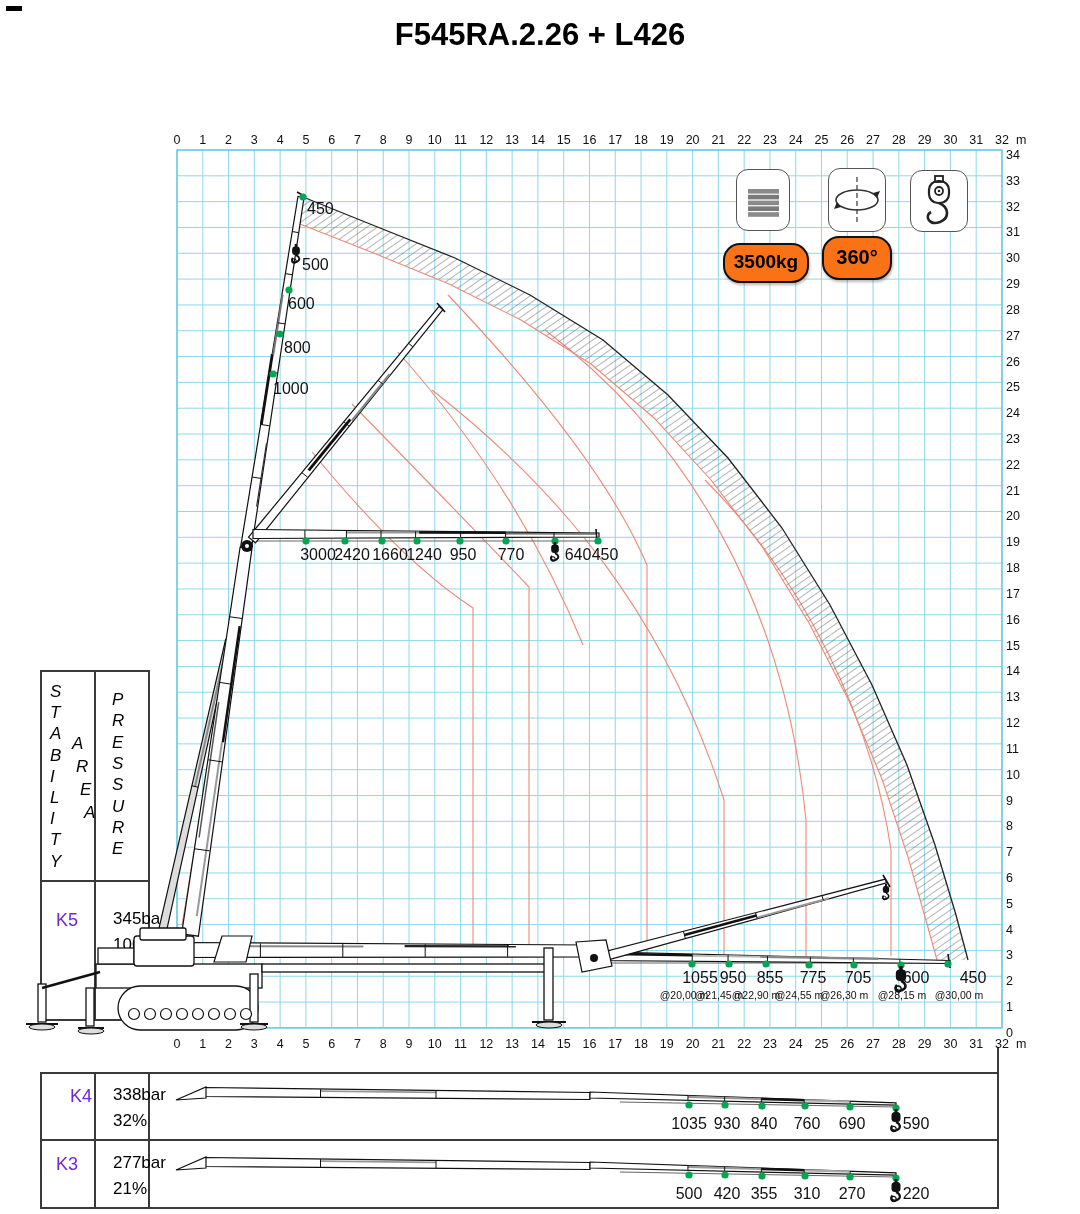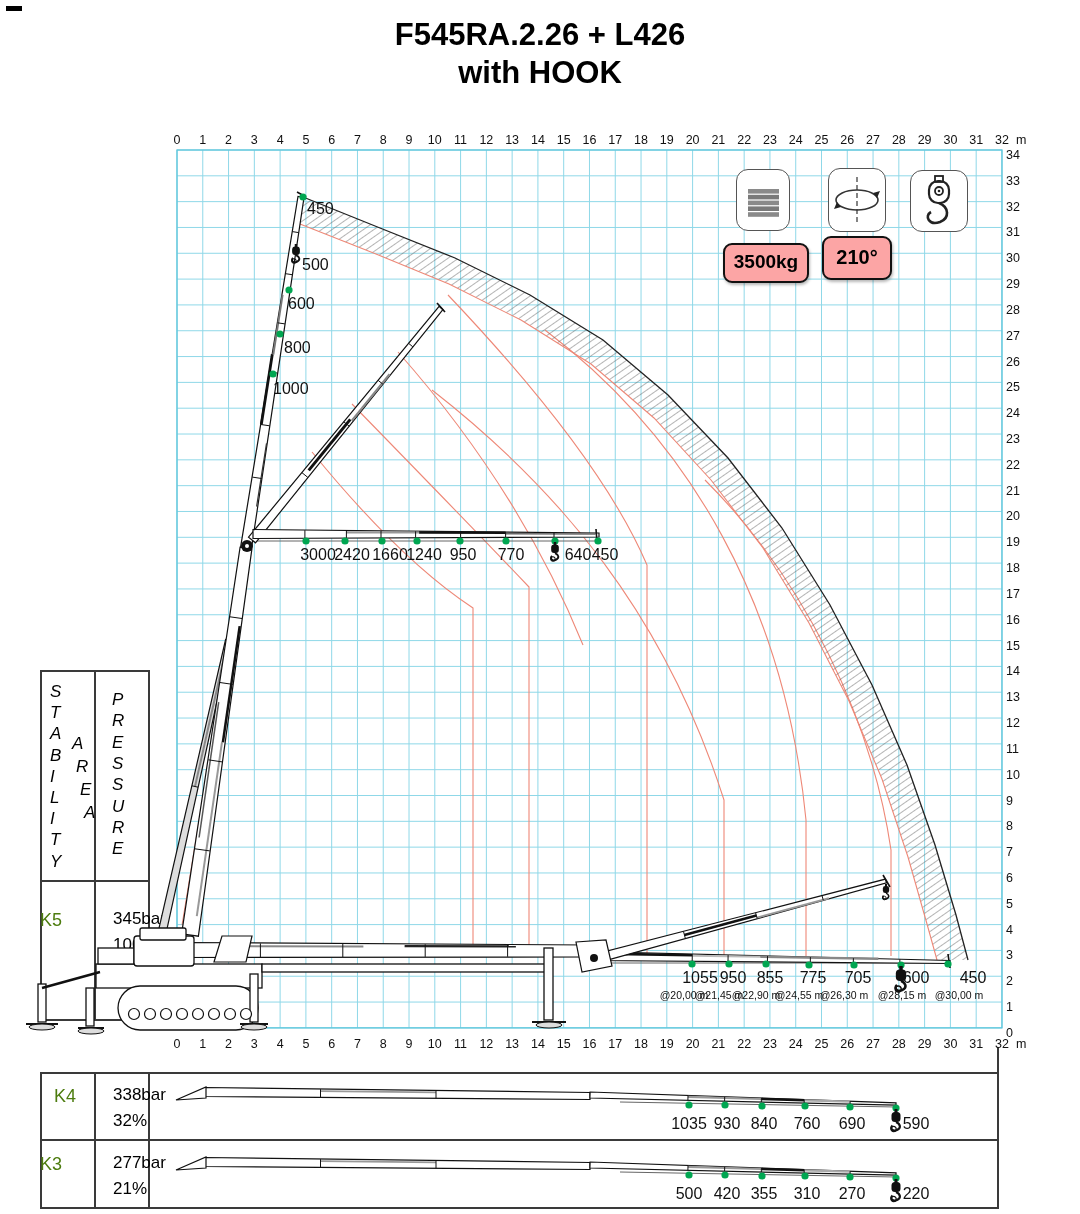--- a/index.html
+++ b/index.html
@@ -1,45 +1,44 @@
 <!DOCTYPE html>
 <html><head>
 <meta charset="utf-8">
 <style>
   html,body{margin:0;padding:0;background:#fff;}
   .page{position:relative;width:1080px;height:1214px;background:#fff;
         font-family:"Liberation Sans",sans-serif;overflow:hidden;}
   .abs{position:absolute;}
   .title{position:absolute;left:0;top:16px;width:1080px;text-align:center;
          font-weight:bold;font-size:31px;line-height:38px;color:#000;}
-  .badge{position:absolute;border:2.5px solid #111;border-radius:9px;background:#fca5a5;
+  .badge{position:absolute;border:2.5px solid #111;border-radius:17px;background:#f97316;
          text-align:center;font-size:19px;font-weight:600;color:#000;
          box-shadow:1px 2px 3px rgba(0,0,0,.28);}
   .icon-box{position:absolute;border:1.6px solid #555;border-radius:12px;background:#fff;}
   .tl{position:absolute;background:#3a3a3a;}
-  .krow-key{position:absolute;width:54px;font-size:18px;color:#4d7c0f;}
+  .krow-key{position:absolute;width:54px;text-align:center;font-size:18px;color:#6d28d9;}
   .krow-val{position:absolute;font-size:17px;color:#000;line-height:26px;padding-left:16px;}
   .vlet{position:absolute;font-style:italic;font-size:17px;color:#000;}
   .corner-mark{position:absolute;left:6px;top:6px;width:16px;height:5px;background:#000;}
   svg.diagram{position:absolute;left:0;top:0;pointer-events:none;}
   svg text{fill:#111;font-family:"Liberation Sans",sans-serif;}
   .ax{font-size:12.5px;}
   .val{font-size:16px;}
   .sub{font-size:10.5px;}
 </style>
 </head>
 <body>
 
 <div class="page">
 
   <div class="corner-mark"></div>
 
   <div class="title">
     <div>F545RA.2.26 + L426</div>
-    <div>with HOOK</div>
   </div>
 
   <div class="tl" style="left:40px;top:670px;width:1.5px;height:350px"></div>
   <div class="tl" style="left:94px;top:670px;width:1.5px;height:350px"></div>
   <div class="tl" style="left:148px;top:670px;width:1.5px;height:350px"></div>
   <div class="tl" style="left:40px;top:670px;width:109px;height:1.5px"></div>
   <div class="tl" style="left:40px;top:880px;width:109px;height:1.5px"></div>
   <div class="tl" style="left:40px;top:1019px;width:109px;height:1.5px"></div>
   <div class="tl" style="left:40px;top:1072px;width:959px;height:1.5px"></div>
   <div class="tl" style="left:40px;top:1139px;width:959px;height:1.5px"></div>
@@ -525,15 +524,15 @@
     <svg width="56" height="60">
       <rect x="24" y="5" width="8" height="6" fill="none" stroke="#222" stroke-width="1.8"></rect>
       <rect x="18" y="10" width="20" height="22" rx="9" fill="none" stroke="#222" stroke-width="2.2"></rect>
       <circle cx="28" cy="20" r="4" fill="none" stroke="#222" stroke-width="1.8"></circle>
       <circle cx="28" cy="20" r="1.3" fill="#222"></circle>
       <path d="M28,32 C38,36 39,47 29,51 C18,55 13,45 20,41" fill="none" stroke="#222" stroke-width="2.6"></path>
     </svg>
   </div>
 
   <div class="badge" style="left:723px;top:243px;width:82px;height:36px;line-height:34px">3500kg</div>
-  <div class="badge" style="left:822px;top:236px;width:66px;height:40px;line-height:38px;font-size:20px">210°</div>
+  <div class="badge" style="left:822px;top:236px;width:66px;height:40px;line-height:38px;font-size:20px">360°</div>
 
 </div>
 
 </body></html>

